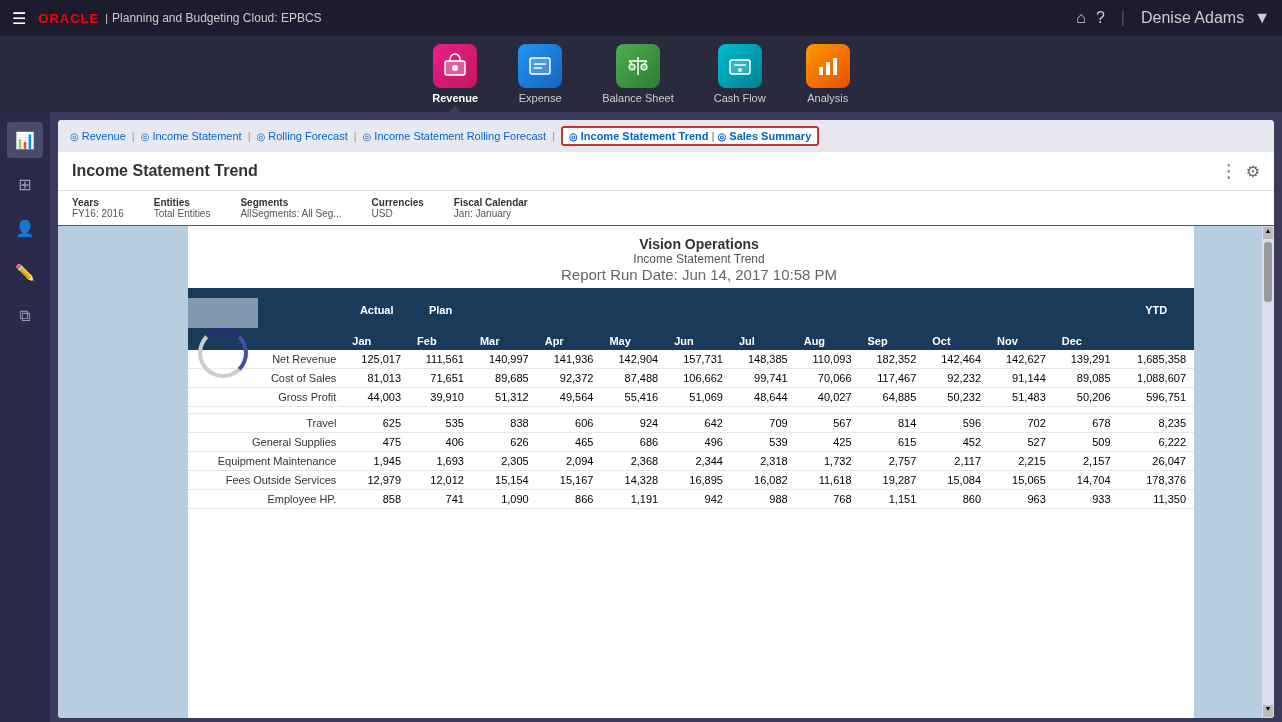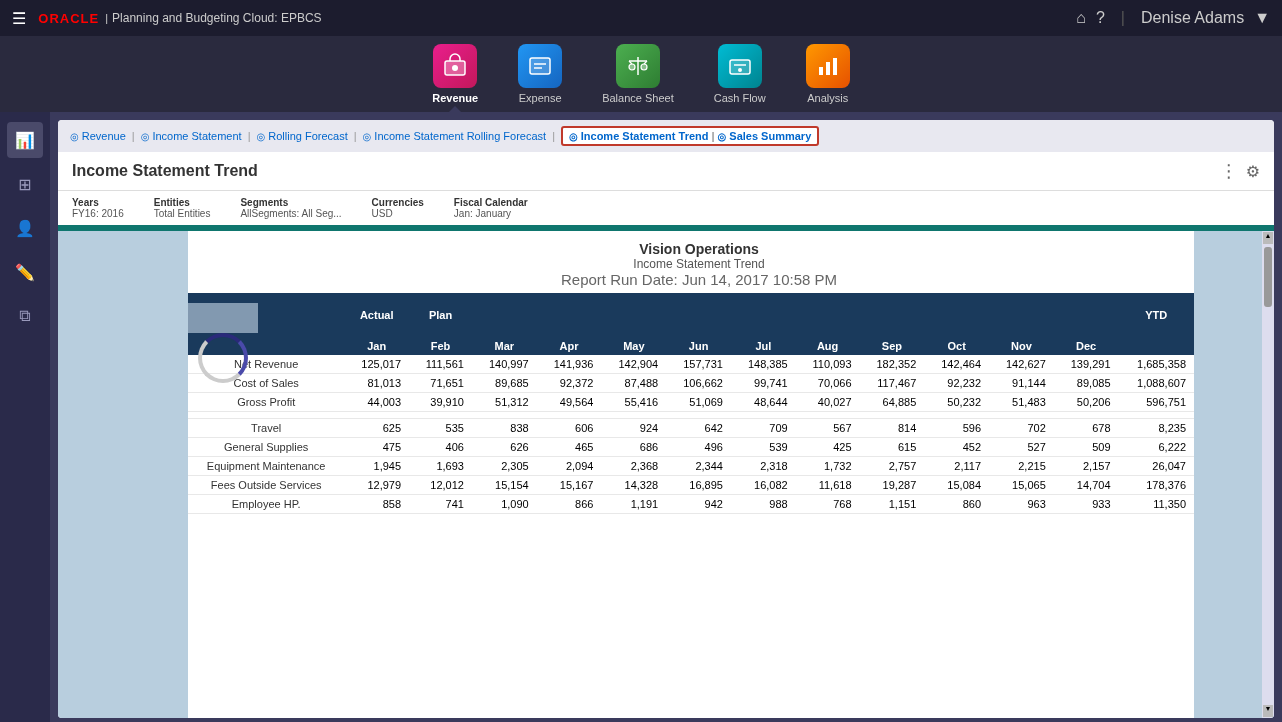--- a/index.html
+++ b/index.html
@@ -161,21 +161,21 @@
       color: #333;
     }
     .gear-icon { font-size: 16px; color: #666; cursor: pointer; }
 
     
     .filters-row {
       background: #fff;
       padding: 6px 14px;
       display: flex;
       gap: 30px;
-      border-bottom: 6px solid #0f766e;
+      border-bottom: 1px solid #0f766e;
       align-items: flex-start;
     }
     .filter-item { display: flex; flex-direction: column; }
     .filter-label { font-size: 10px; font-weight: bold; color: #333; }
     .filter-value { font-size: 10px; color: #555; }
 
     
     .table-area {
       flex: 1;
       background: #c8d8e8;
@@ -225,33 +225,33 @@
     .data-table thead tr:first-child th {
       padding: 16px 6px;
       text-align: center;
       font-size: 11px;
     }
     .data-table thead tr:second-child th {
       padding: 3px 6px;
     }
     .data-table th {
       padding: 3px 8px;
-      text-align: center;
+      text-align: left;
       white-space: nowrap;
       font-size: 11px;
     }
     .data-table th.row-header { text-align: left; }
     .data-table td {
       padding: 3px 8px;
       text-align: right;
       white-space: nowrap;
       border-bottom: 1px solid #e8e8e8;
     }
     .data-table td.row-label {
-      text-align: center;
+      text-align: right;
       color: #333;
     }
 
     
     .report-info {
       text-align: center;
       padding: 10px 0 5px 16px;
       background: #fff;
     }
     .report-info .vision-title { font-size: 14px; font-weight: bold; color: #333; }

